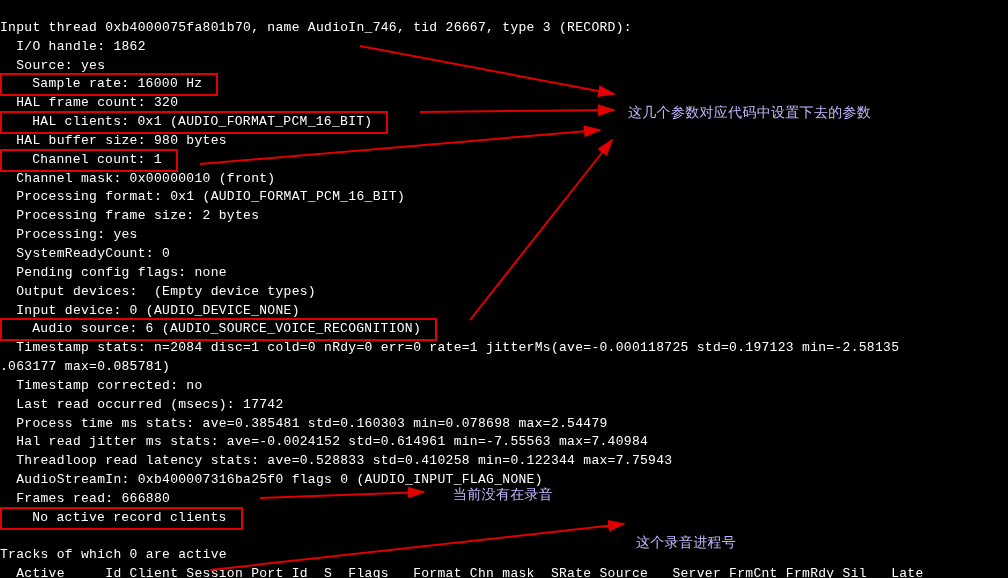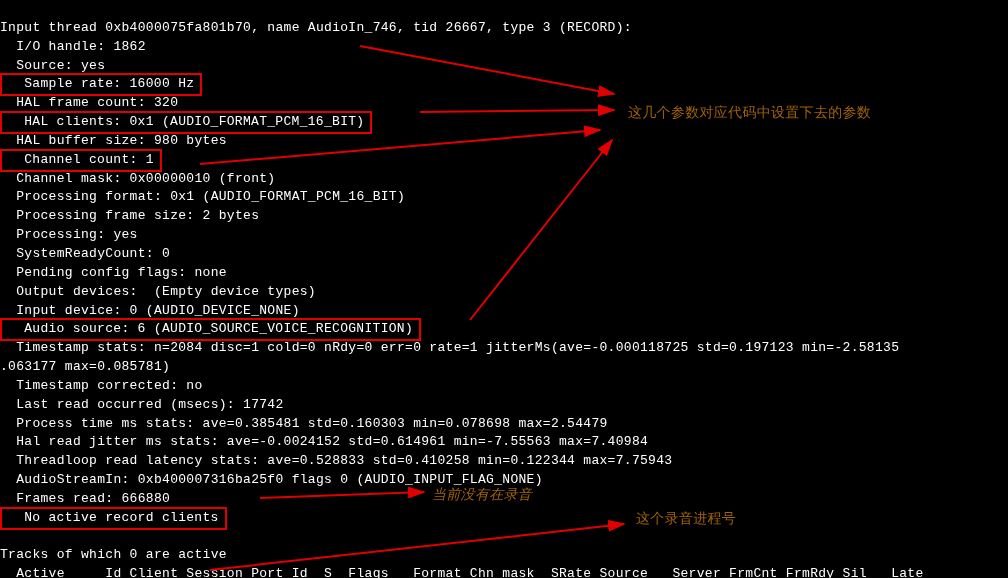--- a/index.html
+++ b/index.html
@@ -15,26 +15,26 @@
     overflow: hidden;
     position: relative;
     letter-spacing: 0.3px;
   }
   .term {
     white-space: pre;
   }
   .box-red {
     border: 2px solid #e00000;
     display: inline-block;
-    padding: 0 6px;
+    padding: 0 14px;
     margin: -2px 0;
   }
   .annot {
     position: absolute;
-    color: #a16207;
+    color: #c4b5fd;
     font-family: "Microsoft YaHei", "SimSun", sans-serif;
     font-size: 14px;
     white-space: nowrap;
   }
   svg.arrows {
     position: absolute;
     left: 0; top: 0;
     width: 1008px; height: 578px;
     pointer-events: none;
   }
@@ -70,22 +70,22 @@
 <span>  AudioStreamIn: 0xb400007316ba25f0 flags 0 (AUDIO_INPUT_FLAG_NONE)</span>
 <span>  Frames read: 666880</span>
 <span class="box-red"><span>  No active record clients</span></span>
 <span>  </span>
 <span>Tracks of which 0 are active</span>
 <span>  Active     Id Client Session Port Id  S  Flags   Format Chn mask  SRate Source   Server FrmCnt FrmRdy Sil   Late</span>
 
 </div>
 
 <div class="annot" style="left:628px; top:102px;">这几个参数对应代码中设置下去的参数</div>
-<div class="annot" style="left:432px; top:484px;font-style:italic;">当前没有在录音</div>
-<div class="annot" style="left:636px; top:508px;">这个录音进程号</div>
+<div class="annot" style="left:453px; top:484px;">当前没有在录音</div>
+<div class="annot" style="left:636px; top:533px;font-family:Liberation Mono, monospace;">这个录音进程号</div>
 
 <svg class="arrows">
   <defs>
     <marker id="ah" markerWidth="10" markerHeight="10" refX="8" refY="3" orient="auto">
       <path d="M0,0 L9,3 L0,6 Z" fill="#e00000"></path>
     </marker>
   </defs>
 
   <line x1="360" y1="46" x2="614" y2="94" stroke="#e00000" stroke-width="2" marker-end="url(#ah)"></line>
   <line x1="420" y1="112" x2="614" y2="110" stroke="#e00000" stroke-width="2" marker-end="url(#ah)"></line>

